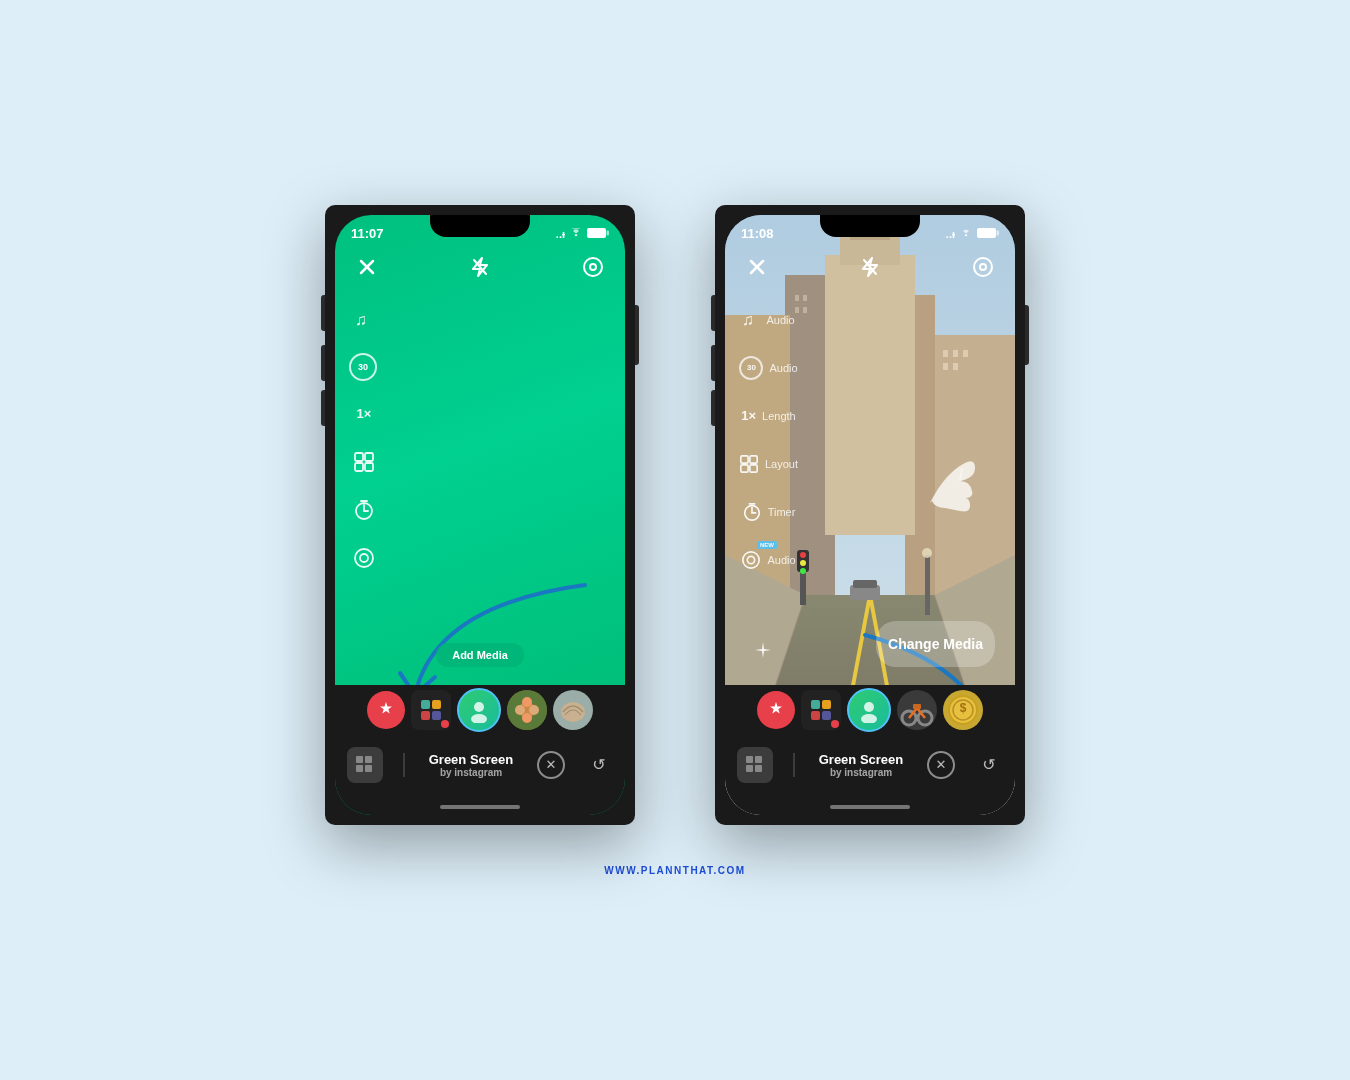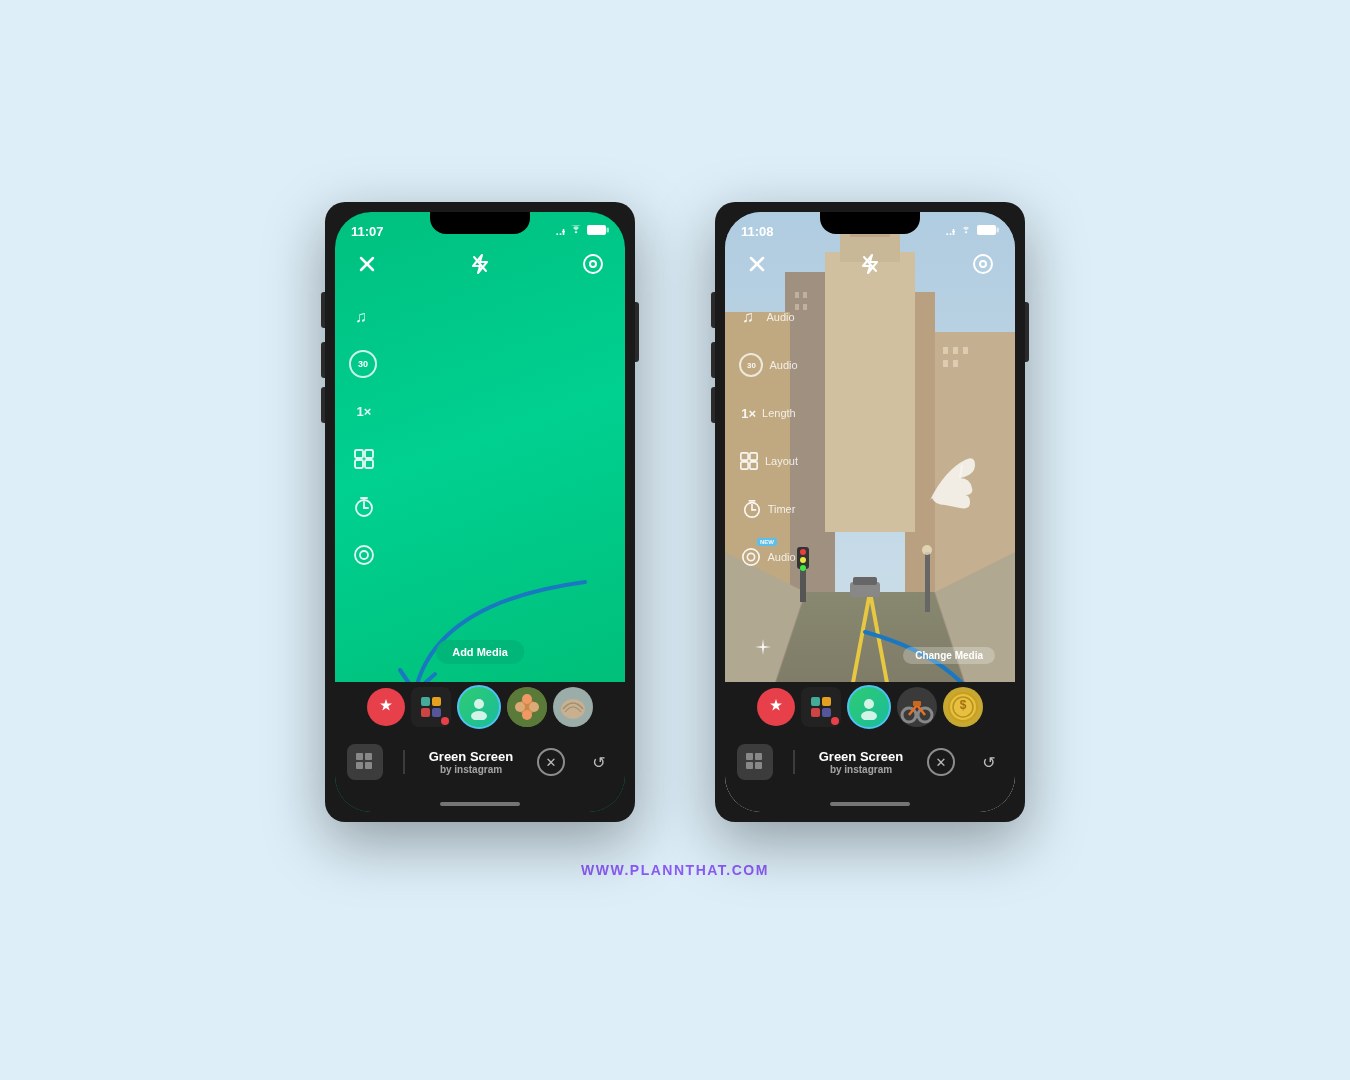--- a/index.html
+++ b/index.html
@@ -22,21 +22,21 @@
       justify-content: center;
       position: relative;
       margin-bottom: 30px;
     }
 
     
     .phone {
       width: 310px;
       height: 620px;
       background: #1a1a1a;
-      border-radius: 20px;
+      border-radius: 10px;
       padding: 10px;
       position: relative;
       box-shadow: 0 20px 60px rgba(0,0,0,0.35);
     }
 
     .phone-inner {
       width: 100%;
       height: 100%;
       background: #000;
       border-radius: 36px;
@@ -197,23 +197,23 @@
       z-index: 10;
       white-space: nowrap;
     }
 
     .change-media-btn {
       position: absolute;
       bottom: 148px;
       right: 20px;
       background: rgba(255,255,255,0.25);
       color: white;
-      font-size: 10px;
+      font-size: 14px;
       font-weight: 600;
-      padding: 3px 12px;
+      padding: 15px 12px;
       border-radius: 20px;
       z-index: 10;
       white-space: nowrap;
     }
 
     
     .bottom-tray {
       position: absolute;
       bottom: 0;
       left: 0;
@@ -333,22 +333,22 @@
       position: absolute;
       bottom: 152px;
       left: 28px;
       color: white;
       font-size: 14px;
       z-index: 10;
     }
 
     
     .website-url {
-      color: #8b5cf6;
-      font-size: 14px;
+      color: #1d4ed8;
+      font-size: 10px;
       font-weight: 600;
       letter-spacing: 1.5px;
       margin-top: 10px;
     }
 
     
     .arrow-svg {
       position: absolute;
       pointer-events: none;
     }

